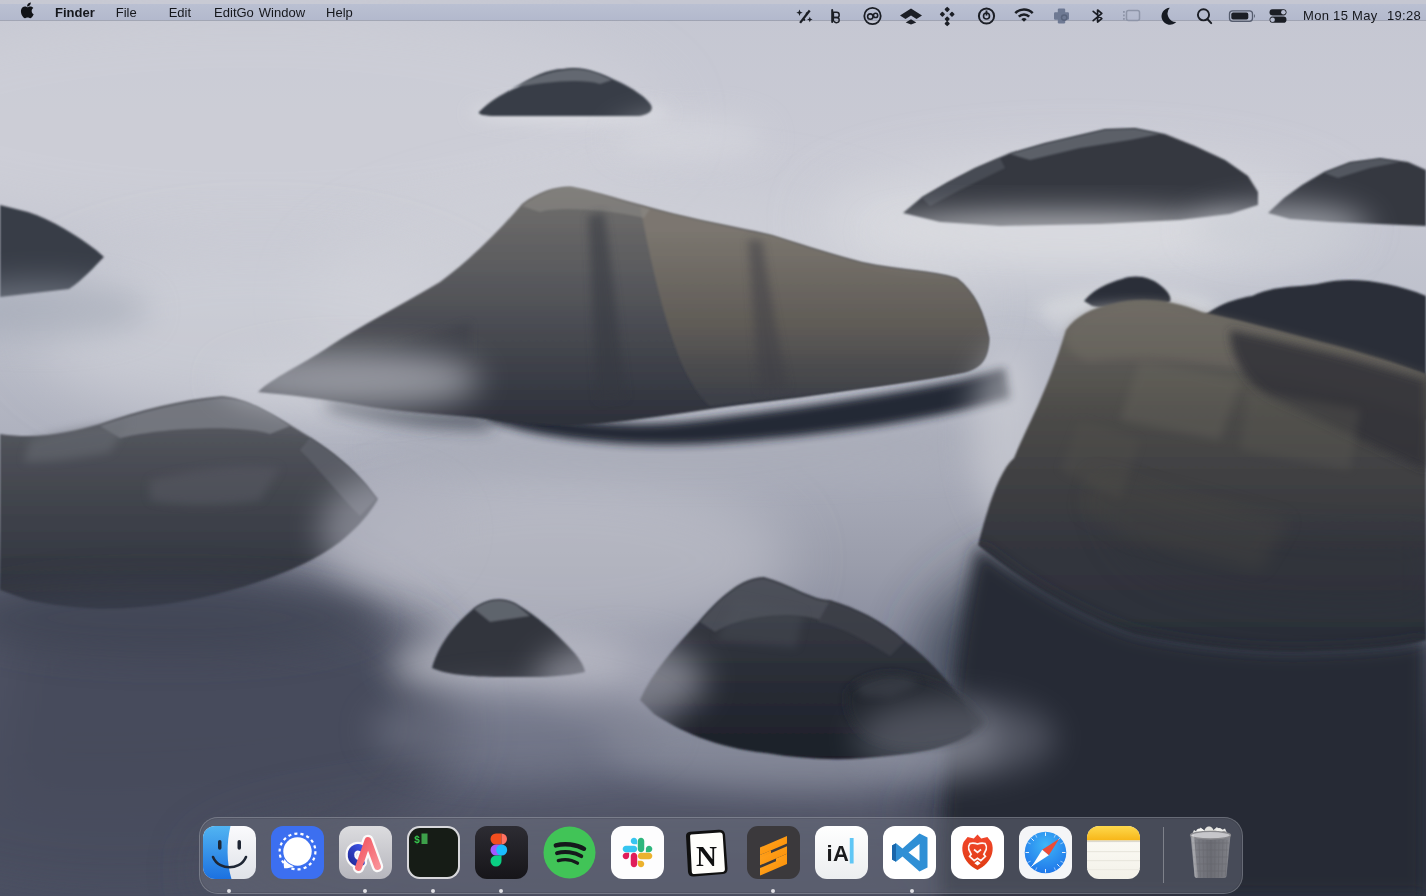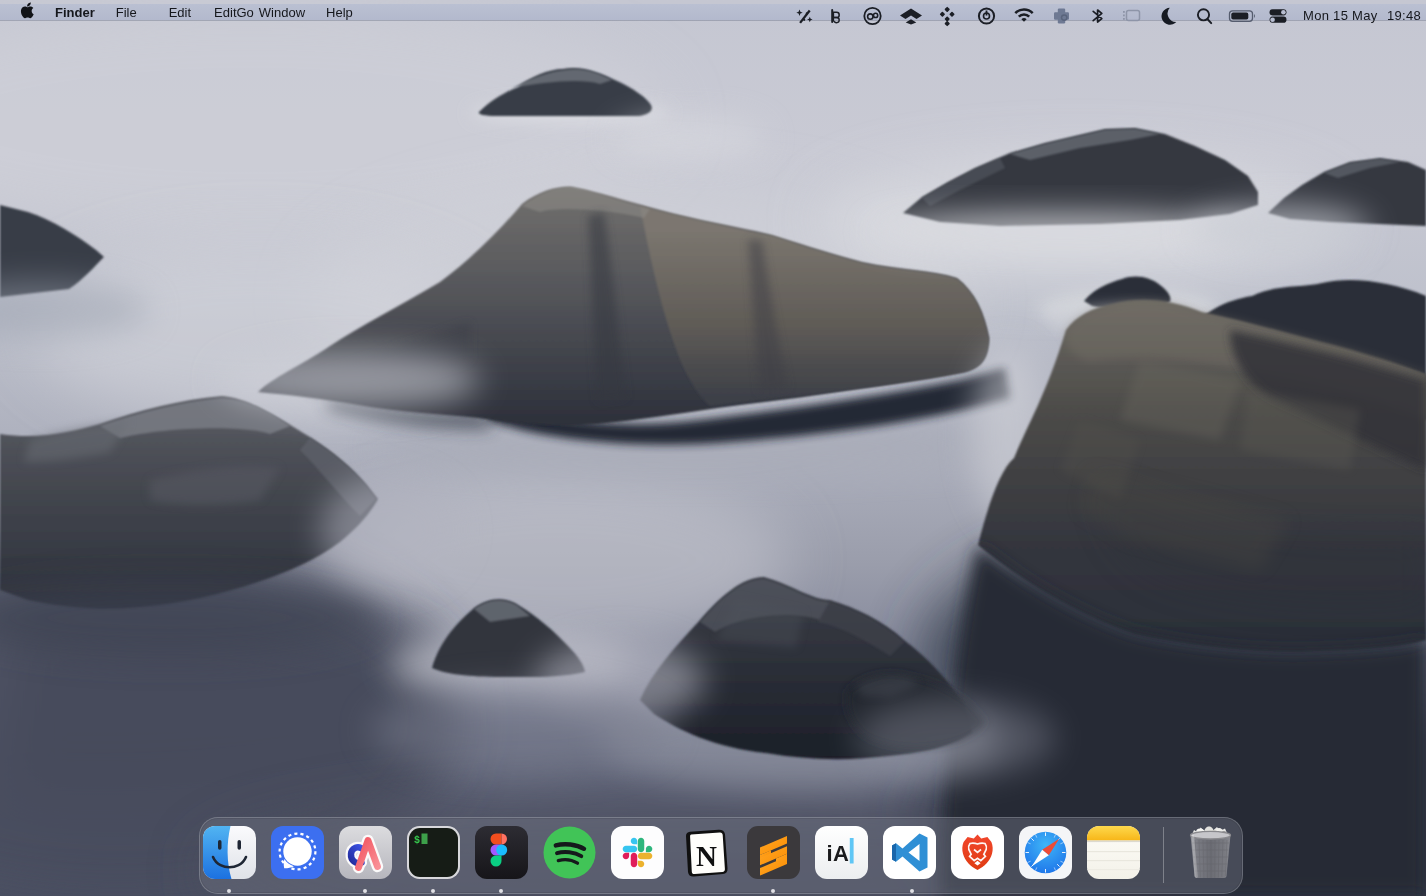--- a/index.html
+++ b/index.html
@@ -267,21 +267,21 @@
         </svg>
     <svg style="position:absolute;left:1259px" width="38" height="24" viewBox="0 0 38 24">
           <g>
             <rect x="10.5" y="5.2" width="17" height="6.2" rx="3.1" fill="#1b1e25"></rect>
             <circle cx="24.4" cy="8.3" r="2.3" fill="#b7bdd1"></circle>
             <rect x="10.5" y="12.6" width="17" height="6.2" rx="3.1" fill="#1b1e25"></rect>
             <circle cx="13.6" cy="15.7" r="2.3" fill="#b7bdd1"></circle>
           </g>
         </svg>
     <span style="position:absolute;left:1303px;top:4px;letter-spacing:0.3px">Mon 15 May</span>
-    <span style="position:absolute;left:1387px;top:4px;letter-spacing:0.3px">19:48</span>
+    <span style="position:absolute;left:1387px;top:4px;letter-spacing:0.3px">19:28</span>
   </div>
 </div>
 </div>
 
 <div id="dock"></div>
 
 <svg class="dicon" style="left:202.5px" viewBox="0 0 53 53">
   <defs>
     <clipPath id="fc">
         <rect width="53" height="53" rx="12"></rect>

